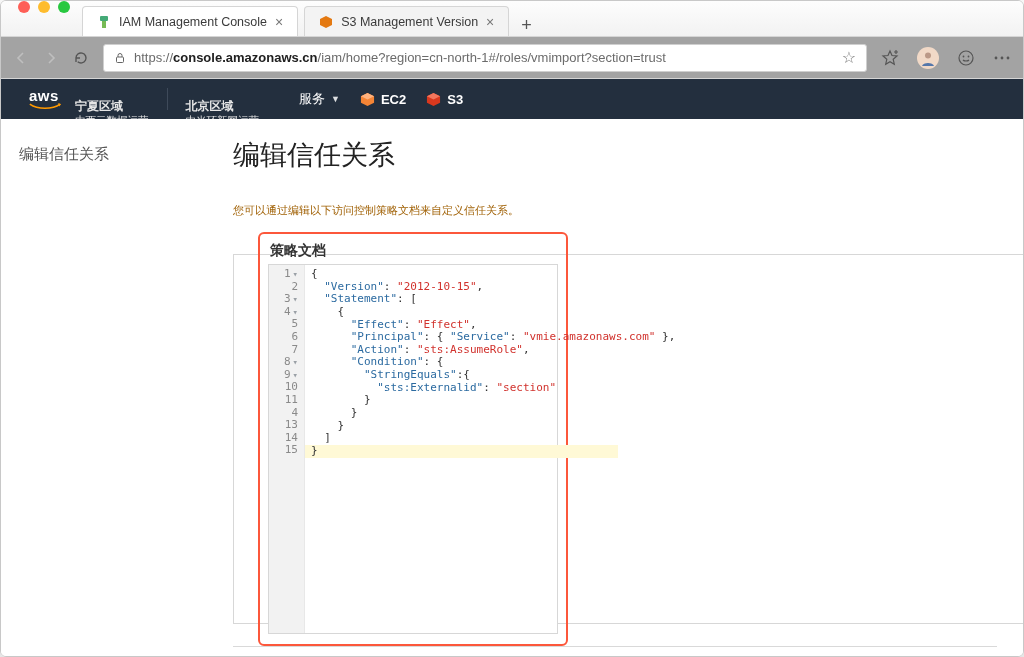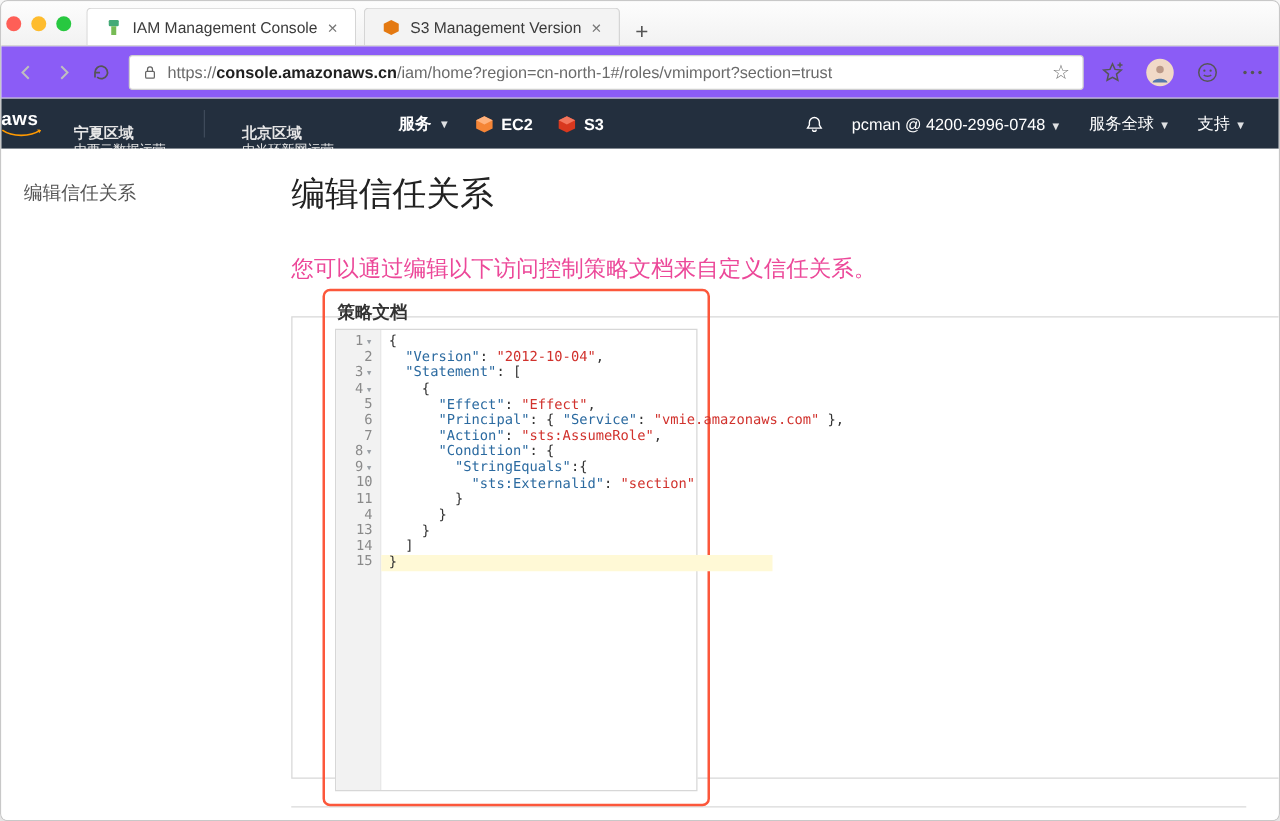--- a/index.html
+++ b/index.html
@@ -1,61 +1,61 @@
 <!DOCTYPE html>
 <html><head>
 <meta charset="utf-8">
 <style>
   * { box-sizing: border-box; margin: 0; padding: 0; }
   html, body { width: 1024px; height: 657px; font-family: -apple-system, "Segoe UI", Arial, sans-serif; overflow: hidden; background:#fff;}
   
   .window { width:100%; height:100%; border:1px solid #c8c8c8; border-radius:6px; overflow:hidden; display:flex; flex-direction:column; box-shadow:0 10px 30px rgba(0,0,0,.25);}
-  .titlebar { height:36px; background:linear-gradient(#fdfdfd,#f2f2f2); border-bottom:1px solid #d5d5d5; display:flex; align-items:center; padding:0 4px; position:relative;}
+  .titlebar { height:36px; background:linear-gradient(#fdfdfd,#f2f2f2); border-bottom:1px solid #d5d5d5; display:flex; align-items:flex-start; padding:0 17px; position:relative;}
   .traffic { display:flex; gap:8px; margin-right:12px;}
   .dot{width:12px;height:12px;border-radius:50%;}
   .red{background:#fe5f57;} .yellow{background:#febc2e;} .green{background:#28c840;}
   .tabs{display:flex;align-items:flex-end;height:100%;}
   .tab{display:flex;align-items:center;gap:8px;height:30px;padding:0 14px;border:1px solid #d5d5d5;border-bottom:none;margin-right:6px;font-size:12.5px;color:#3b3b3b;background:#f3f3f3;border-top-left-radius:4px;border-top-right-radius:4px;position:relative;min-width:190px;}
   .tab.active{background:#fff;}
   .tab .favicon{width:14px;height:14px;display:flex;align-items:center;justify-content:center;}
   .tab .close{margin-left:auto;color:#777;font-size:14px;line-height:1;}
   .newtab{font-size:18px;color:#555;padding:0 6px;}
-  .toolbar{height:42px;border-bottom:1px solid #d5d5d5;display:flex;align-items:center;padding:0 12px;gap:14px;background:#8b5cf6;}
+  .toolbar{height:42px;border-bottom:1px solid #d5d5d5;display:flex;align-items:center;padding:0 12px;gap:14px;background:#a3a3a3;}
   .tbtn{color:#555;}
   .tbtn.disabled{color:#bfbfbf;}
   .addr{flex:1;display:flex;align-items:center;border:1px solid #cfcfcf;border-radius:3px;height:28px;padding:0 10px;background:#fff;gap:8px;}
   .addr .lock{color:#777;font-size:12px;}
   .addr .url{font-size:13px;color:#6b6b6b;white-space:nowrap;overflow:hidden;text-overflow:ellipsis;}
   .addr .url b{color:#202020;font-weight:600;}
   .addr .star{margin-left:auto;color:#777;font-size:16px;}
   .rcluster{display:flex;align-items:center;gap:18px;color:#555;}
   .avatar{width:22px;height:22px;border-radius:50%;background:#f1d9c7;display:flex;align-items:center;justify-content:center;}
   
   .aws-header{height:40px;background:#232f3e;color:#fff;display:flex;align-items:center;font-size:13px;}
-  .aws-left{display:flex;align-items:center;gap:16px;justify-content:center;}
+  .aws-left{display:flex;align-items:center;gap:4px;padding-left:28px;justify-content:center;}
   .aws-logo-col{display:flex;flex-direction:column;align-items:flex-start;line-height:1;margin-right:6px;}
   .aws-logo{font-weight:700;font-size:15px;letter-spacing:.5px;}
   .aws-smile{width:32px;height:7px;}
   .region-block{display:flex;flex-direction:column;line-height:1.15;font-size:10.5px;color:#e6e6e6;padding:0 4px;}
   .region-block .big{font-size:12px;font-weight:600;margin-top:28px;}
   .vdiv{width:1px;height:22px;background:#3e4a5a;margin:0 10px;}
   .nav{display:flex;align-items:center;gap:20px;margin-left:32px;}
   .nav-item{display:flex;align-items:center;gap:6px;color:#fff;}
-  .nav-item.svc{font-weight:700;}
+  .nav-item.svc{font-weight:400;}
   .nav-item .caret{font-size:9px;opacity:.85;}
   .cube{width:15px;height:15px;}
   .aws-right{margin-left:auto;display:flex;align-items:center;gap:22px;padding-right:26px;}
   .aws-right .caret{font-size:9px;opacity:.85;margin-left:4px;}
   
   .page{flex:1;display:flex;overflow:hidden;background:#fff;}
   .sidebar{width:222px;padding:26px 18px;color:#555;font-size:15px;}
   .main{flex:1;padding:18px 26px 12px 10px;display:flex;flex-direction:column;overflow:hidden;}
   h1{font-size:27px;font-weight:400;color:#222;margin-bottom:6px;}
   h1 + .rule{height:1px;background:#d9d9d9;margin:10px 0 14px;}
-  .desc{font-size:18px;color:#ec4899;margin-bottom:4px;}
+  .desc{font-size:11px;color:#a16207;margin-bottom:14px;}
   .policy-wrap{border:2.5px solid #fc573b;border-radius:6px;padding:6px 8px 10px;width:310px;position:relative;margin-left:25px;}
   .policy-title{font-weight:700;color:#333;font-size:14px;margin:2px 0 4px 2px;}
   .editor{border:1px solid #d7d7d7;height:370px;position:relative;font-family:Menlo,Consolas,monospace;font-size:11px;line-height:1.15;background:#fff;}
   .editor-inner{position:absolute;left:36px;right:0;top:0;padding:3px 6px;white-space:pre;color:#333;}
   .editor .gutter{position:absolute;left:0;top:0;bottom:0;width:36px;background:#f2f2f2;color:#8a8a8a;text-align:right;padding:3px 6px 0 0;border-right:1px solid #e8e8e8;}
   .gutter .ln{display:block;height:12.6px;}
   .fold{color:#9aa0a6;margin-left:2px;font-size:9px;}
   .str{color:#d1322d;}
   .key{color:#2b6aa0;}
   .hl{display:inline-block;background:#fff9d6;padding-right:300px;margin-left:-6px;padding-left:6px;}
@@ -192,31 +192,20 @@
           <b>EC2</b>
         </div>
         <div class="nav-item">
           <svg class="cube" viewBox="0 0 16 16">
               <polygon points="8,1 15,4.5 15,11.5 8,15 1,11.5 1,4.5" fill="#d9381e"></polygon>
               <polygon points="8,1 15,4.5 8,8 1,4.5" fill="#f3765d"></polygon>
             </svg>
           <b>S3</b>
         </div>
       </div>
-    </div>
-    <div class="aws-right">
-      <span>
-        <svg width="15" height="15" viewBox="0 0 15 15">
-            <path d="M7.5 2a4 4 0 0 1 4 4v2l1.5 2.5H2L3.5 8V6a4 4 0 0 1 4-4z" fill="none" stroke="#fff" stroke-width="1.1"></path>
-            <path d="M6 11.5a1.5 1.5 0 0 0 3 0" fill="none" stroke="#fff" stroke-width="1.1"></path>
-          </svg>
-      </span>
-      <span><span>pcman @ 4200-2996-0748</span><span class="caret">▼</span></span>
-      <span><span>服务全球</span><span class="caret">▼</span></span>
-      <span><span>支持</span><span class="caret">▼</span></span>
     </div>
   </div>
 
   <div class="page">
     <div class="sidebar">
       <div>编辑信任关系</div>
     </div>
     <div class="main">
       <h1>编辑信任关系</h1>
       <div class="rule"></div>
@@ -238,21 +227,21 @@
               <span class="ln">8<span class="fold">▾</span></span>
               <span class="ln">9<span class="fold">▾</span></span>
               <span class="ln">10</span>
               <span class="ln">11</span>
               <span class="ln">4</span>
               <span class="ln">13</span>
               <span class="ln">14</span>
               <span class="ln">15</span>
             </div>
             <div class="editor-inner">{
-  <span class="key">"Version"</span>: <span class="str">"<span>2012-10-04</span>"</span>,
+  <span class="key">"Version"</span>: <span class="str">"<span>2012-10-15</span>"</span>,
   <span class="key">"Statement"</span>: [
     {
       <span class="key">"Effect"</span>: <span class="str">"<span>Effect</span>"</span>,
       <span class="key">"Principal"</span>: { <span class="key">"Service"</span>: <span class="str">"<span>vmie.amazonaws.com</span>"</span> },
       <span class="key">"Action"</span>: <span class="str">"<span>sts:AssumeRole</span>"</span>,
       <span class="key">"Condition"</span>: {
         <span class="key">"StringEquals"</span>:{
           <span class="key">"sts:Externalid"</span>: <span class="str">"<span>section</span>"</span>
         }
       }

